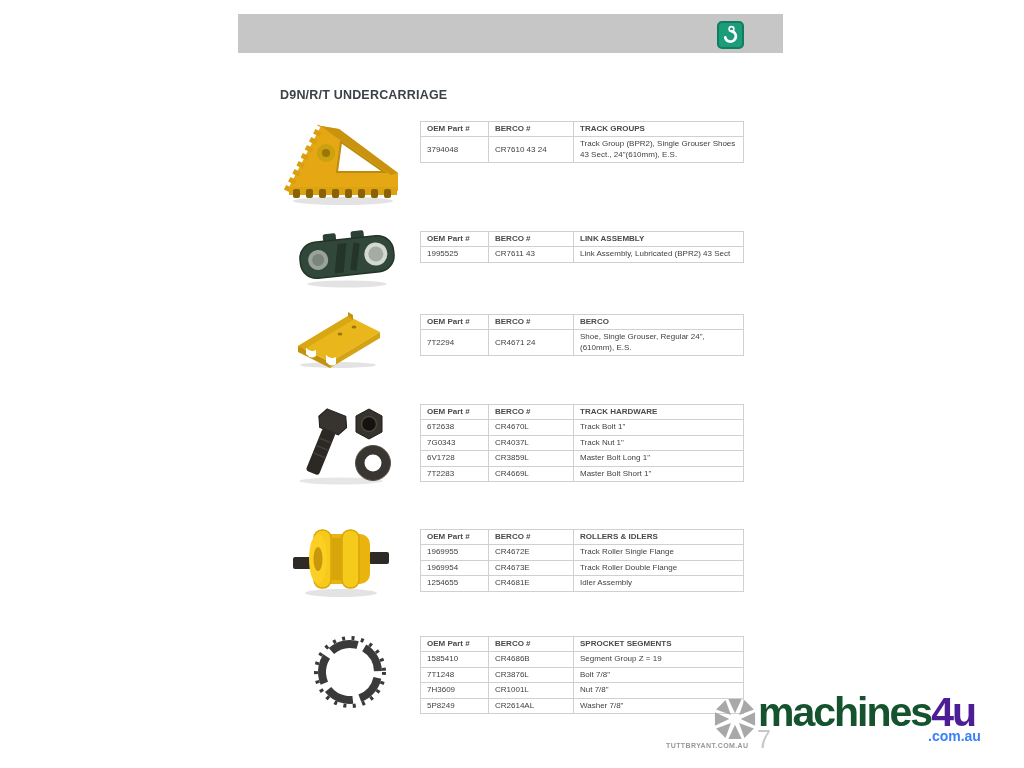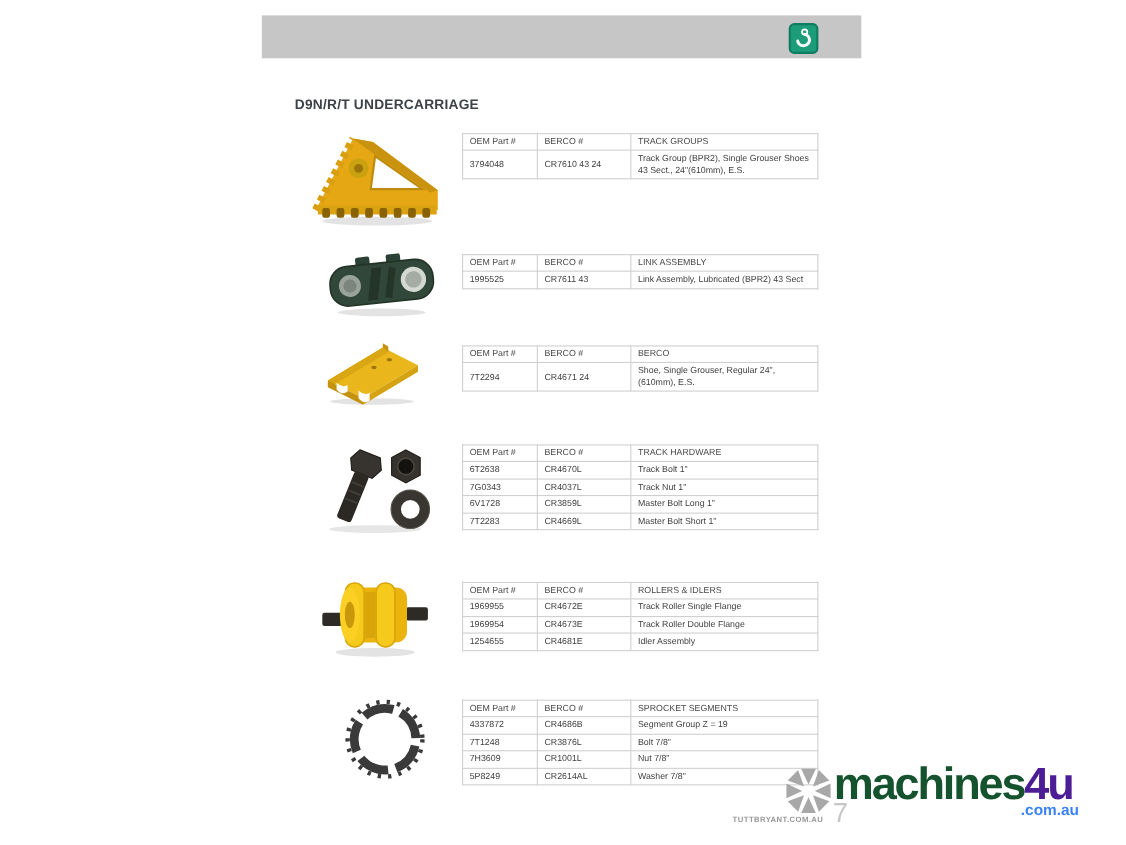--- a/index.html
+++ b/index.html
@@ -4,26 +4,26 @@
 <style>
   html,body{margin:0;padding:0;}
   body{width:1024px;height:768px;background:#ffffff;font-family:"Liberation Sans",sans-serif;overflow:hidden;}
   .page{position:relative;width:1024px;height:768px;background:#ffffff;}
 
   
   .top-bar{position:absolute;left:238px;top:14px;width:545px;height:39px;background:#c6c6c6;}
   .logo-badge{position:absolute;left:479px;top:7px;width:27px;height:28px;background:#1d9c79;border:2px solid #0f7e60;border-radius:5px;box-sizing:border-box;display:flex;align-items:center;justify-content:center;}
 
   
-  .doc-title{position:absolute;left:268px;top:88px;font-size:12.5px;font-weight:bold;color:#3c4248;letter-spacing:.2px;}
+  .doc-title{position:absolute;left:280px;top:88px;font-size:12.5px;font-weight:bold;color:#3c4248;letter-spacing:.2px;}
 
   
   .ptable{position:absolute;left:420px;width:323px;border-collapse:collapse;table-layout:fixed;background:#fff;font-size:8px;color:#3f3f3f;}
   .ptable th,.ptable td{border:1px solid #d0d0d0;padding:2px 6px;line-height:1.3;height:10px;vertical-align:middle;text-align:left;overflow:hidden;}
-  .ptable th{font-weight:normal;color:#4a4a4a;}
+  .ptable th{font-weight:bold;color:#4a4a4a;}
   .c1{width:68px;}.c2{width:85px;}.c3{width:170px;}
   #t1{top:121px;} #t2{top:231px;} #t3{top:314px;} #t4{top:404px;} #t5{top:529px;} #t6{top:636px;}
 
   
   .part-image{position:absolute;}
   #img1{left:281px;top:109px;} #img2{left:295px;top:224px;} #img3{left:292px;top:304px;}
   #img4{left:291px;top:396px;} #img5{left:290px;top:518px;} #img6{left:310px;top:630px;}
 
   
   .site-url{position:absolute;left:666px;top:742px;font-size:7px;letter-spacing:.4px;color:#979797;font-weight:bold;}
@@ -285,21 +285,21 @@
       </colgroup>
     <thead>
       <tr>
         <th>OEM Part #</th>
         <th>BERCO #</th>
         <th>SPROCKET SEGMENTS</th>
       </tr>
     </thead>
     <tbody>
         <tr>
-          <td>4337872</td>
+          <td>1585410</td>
           <td>CR4686B</td>
           <td>Segment Group Z = 19</td>
         </tr>
         <tr>
           <td>7T1248</td>
           <td>CR3876L</td>
           <td>Bolt 7/8"</td>
         </tr>
         <tr>
           <td>7H3609</td>

